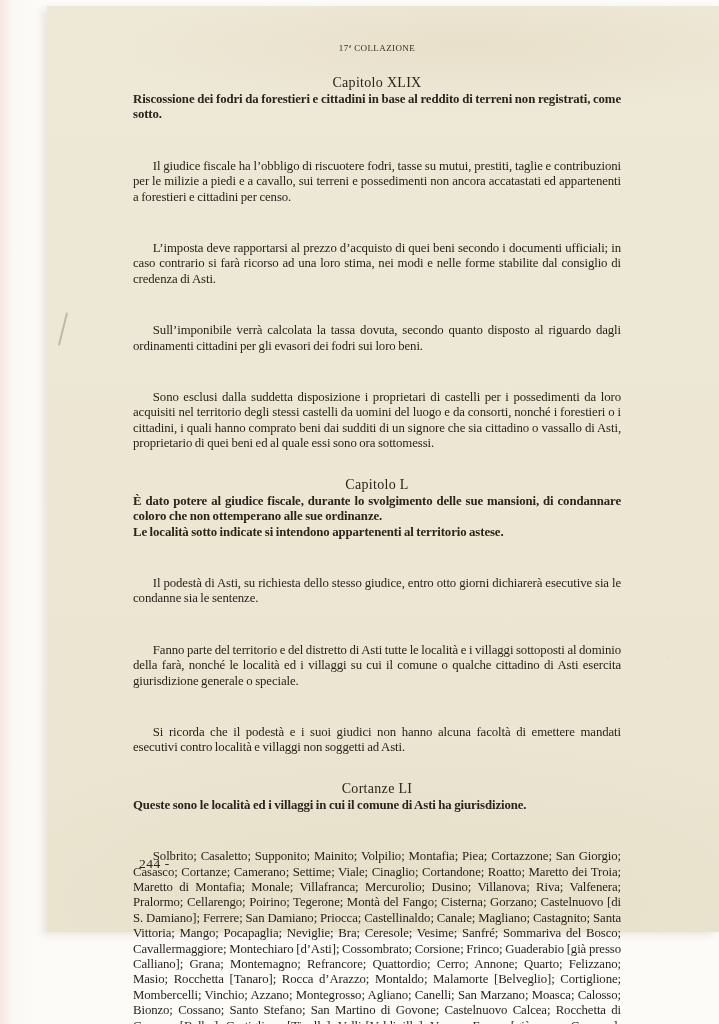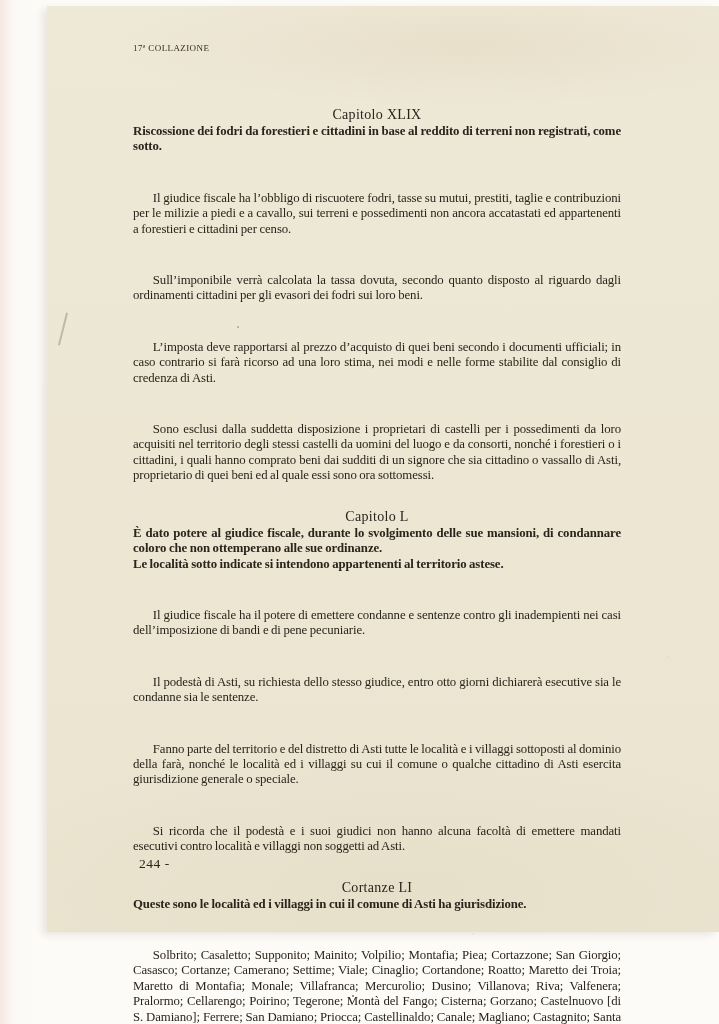--- a/index.html
+++ b/index.html
@@ -59,30 +59,31 @@
     left: 86px; top: 0;
     width: 488px;
     color: #2b241c;
   }
   .running-header {
     margin-top: 37px;
     font-size: 9px;
     letter-spacing: 0.4px;
     font-variant: small-caps;
     color: #332c24;
+    text-align: center;
   }
   .chapter-title {
     text-align: center;
     font-size: 14px;
     font-weight: normal;
     letter-spacing: 0.3px;
     margin-top: 25px;
     margin-bottom: 1px;
   }
-  .chapter-title.first { margin-top: 54px; }
+  .chapter-title.first { margin-top: 22px; }
   .intro, .para {
     font-size: 12.8px;
     line-height: 15.4px;
     text-align: justify;
     letter-spacing: -0.1px;
     word-spacing: -0.5px;
   }
   .intro {
     font-weight: bold;
   }
@@ -105,30 +106,29 @@
     <div class="stray-mark"></div>
 
     <div class="text-block">
 
       <header class="running-header">17ª COLLAZIONE</header>
 
       <section>
         <h2 class="chapter-title first">Capitolo XLIX</h2>
         <p class="intro">Riscossione dei fodri da forestieri e cittadini in base al reddito di terreni non registrati, come sotto.</p>
         <p class="para">Il giudice fiscale ha l’obbligo di riscuotere fodri, tasse su mutui, prestiti, taglie e contribuzioni per le milizie a piedi e a cavallo, sui terreni e possedimenti non ancora accatastati ed appartenenti a forestieri e cittadini per censo.</p>
+        <p class="para">L’imposta deve rapportarsi al prezzo d’acquisto di quei beni secondo i documenti ufficiali; in caso contrario si farà ricorso ad una loro stima, nei modi e nelle forme stabilite dal consiglio di credenza di Asti.</p>
         <p class="para">Sull’imponibile verrà calcolata la tassa dovuta, secondo quanto disposto al riguardo dagli ordinamenti cittadini per gli evasori dei fodri sui loro beni.</p>
-        <p class="para">L’imposta deve rapportarsi al prezzo d’acquisto di quei beni secondo i documenti ufficiali; in caso contrario si farà ricorso ad una loro stima, nei modi e nelle forme stabilite dal consiglio di credenza di Asti.</p>
         <p class="para">Sono esclusi dalla suddetta disposizione i proprietari di castelli per i possedimenti da loro acquisiti nel territorio degli stessi castelli da uomini del luogo e da consorti, nonché i forestieri o i cittadini, i quali hanno comprato beni dai sudditi di un signore che sia cittadino o vassallo di Asti, proprietario di quei beni ed al quale essi sono ora sottomessi.</p>
       </section>
 
       <section>
         <h2 class="chapter-title">Capitolo L</h2>
         <p class="intro">È dato potere al giudice fiscale, durante lo svolgimento delle sue mansioni, di condannare coloro che non ottemperano alle sue ordinanze.</p>
         <p class="intro">Le località sotto indicate si intendono appartenenti al territorio astese.</p>
-        <p class="para">Il giudice fiscale ha il potere di emettere condanne e sentenze contro gli inadempienti nei casi dell’imposizione di bandi e di pene pecuniarie.</p>
         <p class="para">Il podestà di Asti, su richiesta dello stesso giudice, entro otto giorni dichiarerà esecutive sia le condanne sia le sentenze.</p>
         <p class="para">Fanno parte del territorio e del distretto di Asti tutte le località e i villaggi sottoposti al dominio della farà, nonché le località ed i villaggi su cui il comune o qualche cittadino di Asti esercita giurisdizione generale o speciale.</p>
         <p class="para">Si ricorda che il podestà e i suoi giudici non hanno alcuna facoltà di emettere mandati esecutivi contro località e villaggi non soggetti ad Asti.</p>
       </section>
 
       <section>
         <h2 class="chapter-title">Cortanze LI</h2>
         <p class="intro">Queste sono le località ed i villaggi in cui il comune di Asti ha giurisdizione.</p>
         <p class="para">Solbrito; Casaletto; Supponito; Mainito; Volpilio; Montafia; Piea; Cortazzone; San Giorgio; Casasco; Cortanze; Camerano; Settime; Viale; Cinaglio; Cortandone; Roatto; Maretto dei Troia; Maretto di Montafia; Monale; Villafranca; Mercurolio; Dusino; Villanova; Riva; Valfenera; Pralormo; Cellarengo; Poirino; Tegerone; Montà del Fango; Cisterna; Gorzano; Castelnuovo [di S. Damiano]; Ferrere; San Damiano; Priocca; Castellinaldo; Canale; Magliano; Castagnito; Santa Vittoria; Mango; Pocapaglia; Neviglie; Bra; Ceresole; Vesime; Sanfré; Sommariva del Bosco; Cavallermaggiore; Montechiaro [d’Asti]; Cossombrato; Corsione; Frinco; Guaderabio [già presso Calliano]; Grana; Montemagno; Refrancore; Quattordio; Cerro; Annone; Quarto; Felizzano; Masio; Rocchetta [Tanaro]; Rocca d’Arazzo; Montaldo; Malamorte [Belveglio]; Cortiglione; Mombercelli; Vinchio; Azzano; Montegrosso; Agliano; Canelli; San Marzano; Moasca; Calosso; Bionzo; Cossano; Santo Stefano; San Martino di Govone; Castelnuovo Calcea; Rocchetta di Cossano [Belbo]; Castiglione [Tinella]; Valli [Valdivilla]; Venere; Favere [già presso Cossano]; Trezzo; Castino; Neive; Coazzolo; Castagole Lanze; Bubbio; Cassinasco; Serra Sacchetto; Lavezolio; Monte Acuto [Monteu Roero]; Santo Stefano [Roero]; Calliano; Tonco; Castagnole oltre Versa [Monferrato]; Vignale; Castelcebro; Porcile; Cunico; Castelnuovo di Rivalba; Incisa; Castell’Alfero; Montemagno.</p>
       </section>

